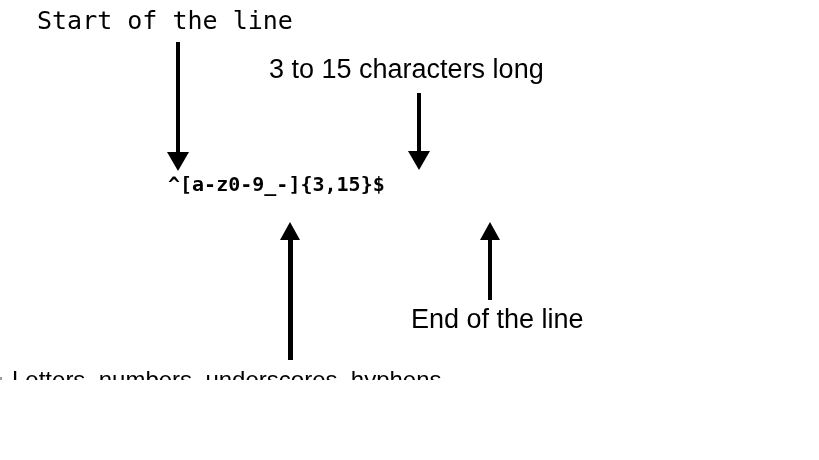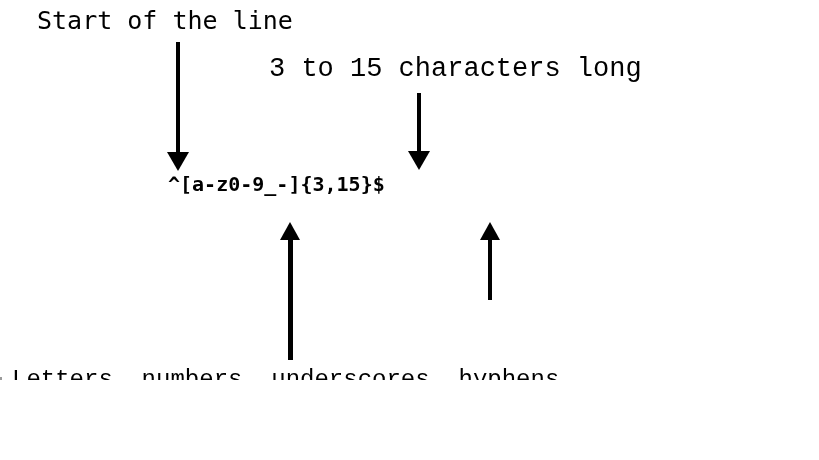--- a/index.html
+++ b/index.html
@@ -16,21 +16,21 @@
   .label {
     position: absolute;
     white-space: nowrap;
     line-height: 1;
     color: #000000;
   }
   .mono {
     font-family: "DejaVu Sans Mono", "Liberation Mono", monospace;
   }
   .sans {
-    font-family: Liberation Mono, monospace;
+    font-family: Liberation Sans, sans-serif;
   }
   .label-start   { left: 37px;  top: 8px;   font-size: 25px; letter-spacing: 0px; }
   .label-length  { left: 269px; top: 56px;  font-size: 27px; }
   .regex-pattern { left: 168px; top: 174px; font-size: 20px; font-weight: bold; }
   .label-end     { left: 411px; top: 306px; font-size: 27px; }
   .label-class   { left: 12px;  top: 368px; font-size: 24px; }
 
   .arrow-part { position: absolute; }
   .shaft { background: #000000; }
   .head-down {
@@ -67,20 +67,21 @@
 <body>
 
 <div class="canvas">
 
   <div class="label mono label-start">Start of the line</div>
 
   <div class="label sans label-length">3 to 15 characters long</div>
 
   <div class="label mono regex-pattern">^[a-z0-9_-]{3,15}$</div>
 
+  <div class="label sans label-end">End of the line</div>
 
   <div class="label sans label-class">Letters, numbers, underscores, hyphens</div>
 
   <div class="arrow-part shaft a1-shaft"></div>
   <div class="arrow-part head-down a1-head"></div>
 
   <div class="arrow-part shaft a2-shaft"></div>
   <div class="arrow-part head-down a2-head"></div>
 
   <div class="arrow-part head-up a3-head"></div>

